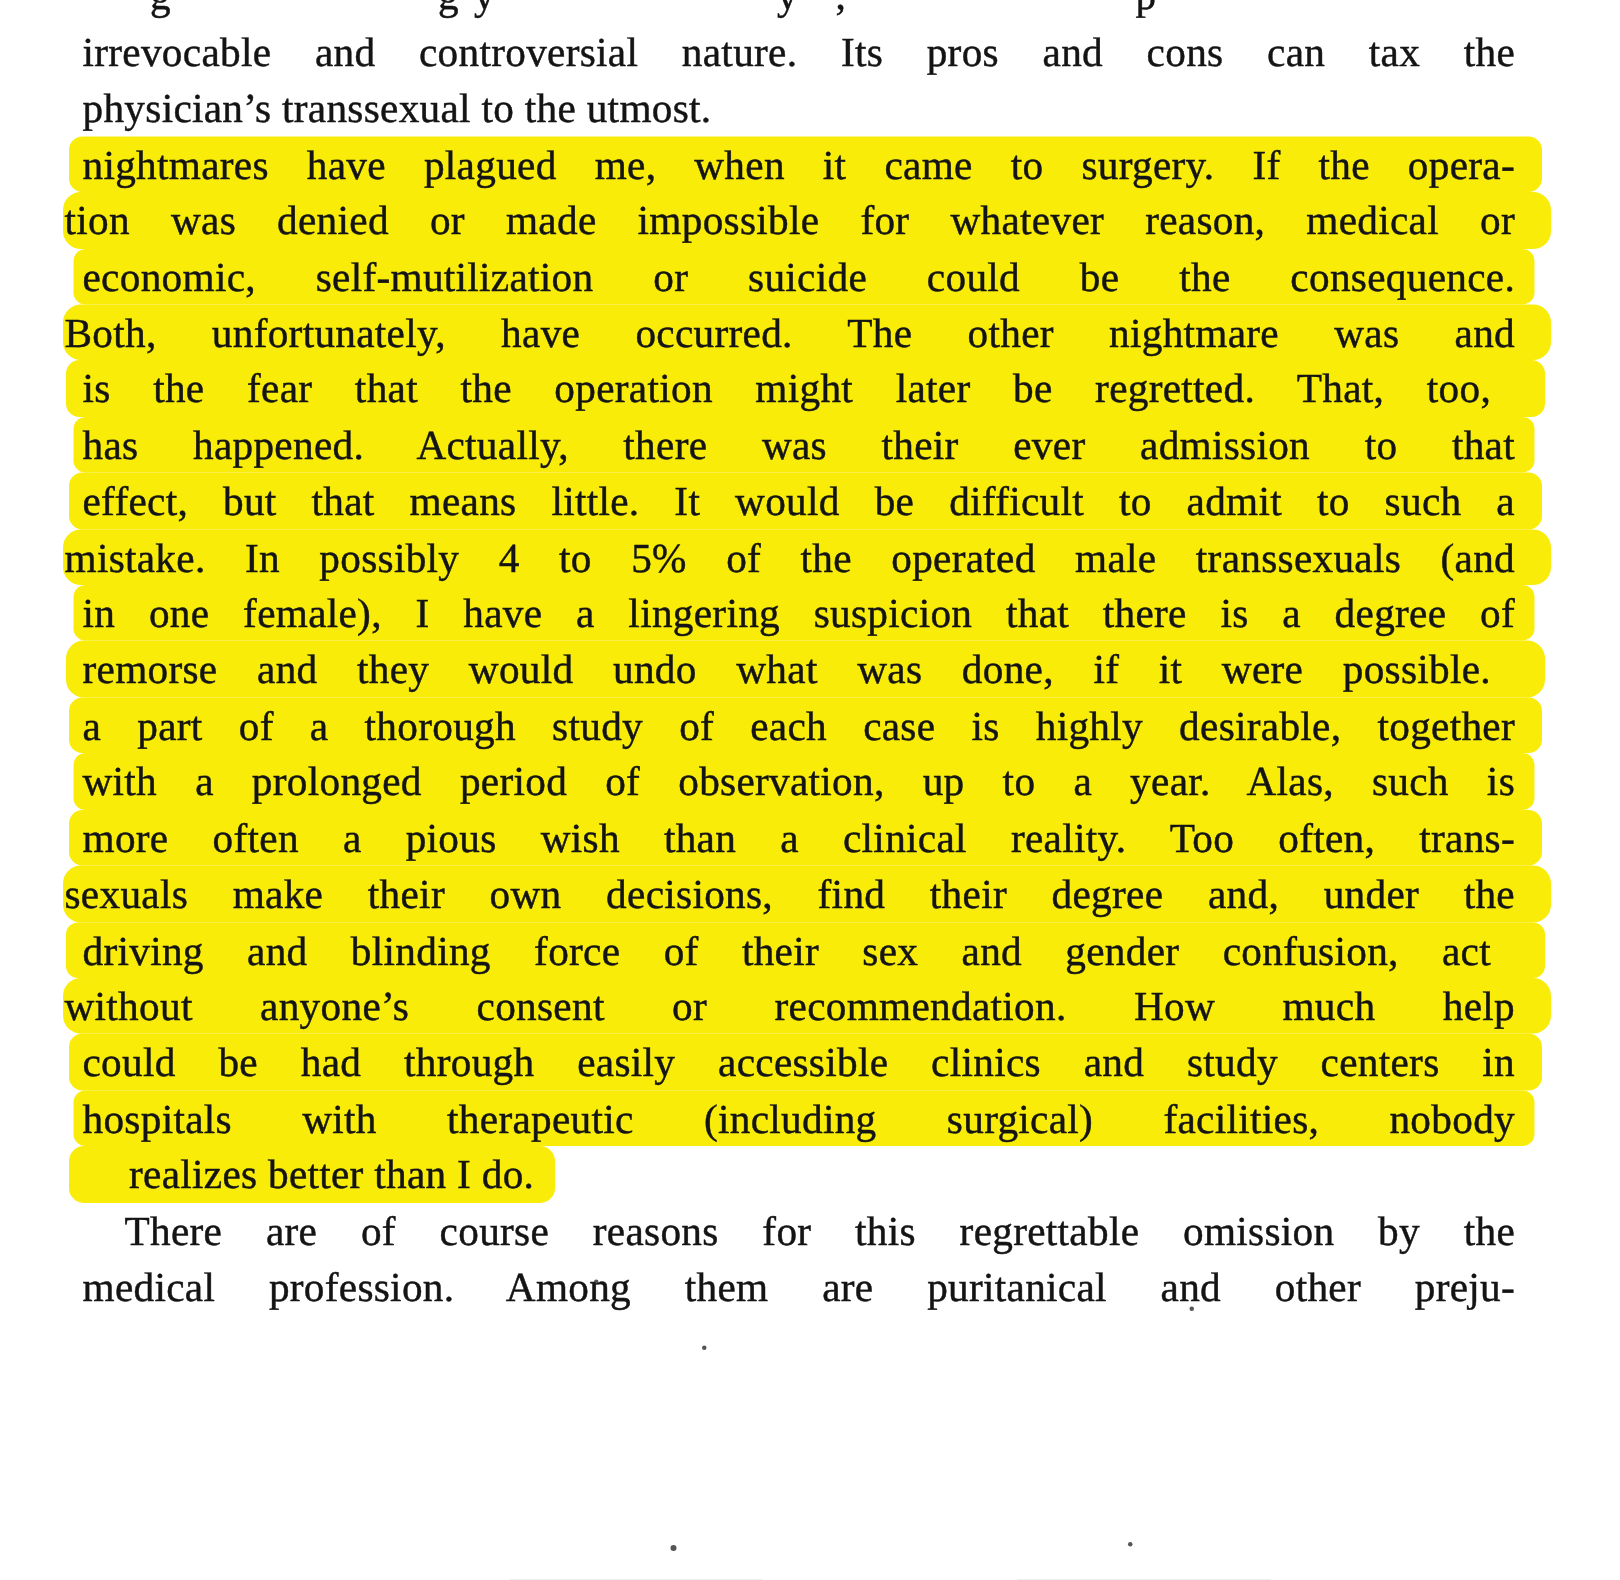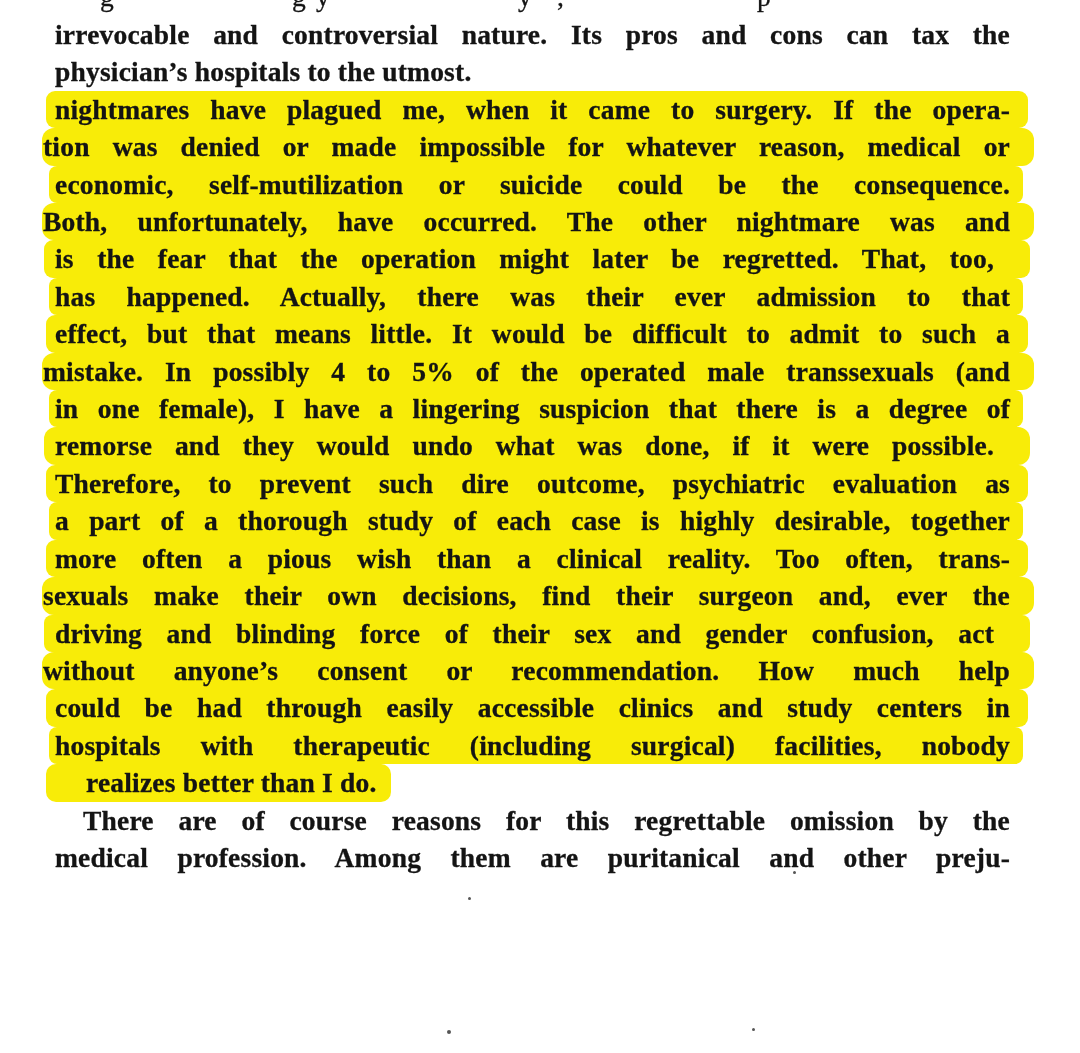--- a/index.html
+++ b/index.html
@@ -23,21 +23,21 @@
     height:13px;
     overflow:hidden;
     margin-bottom:3px;
   }
   .fragline .frag{
     position:absolute;
     top:-17px;
     font-size:27.5px;
     line-height:27.5px;
   }
-  .para{margin:0;font-weight:bold;}
+  .para{margin:0;}
   .line{
     font-size:27.5px;
     line-height:37.4px;
     letter-spacing:0.2px;
   }
   .line.just{
     text-align:justify;
     text-align-last:justify;
     text-justify:inter-word;
   }
@@ -93,37 +93,37 @@
         <span class="frag" style="left: 45px;">g</span>
         <span class="frag" style="left: 237px;">g</span>
         <span class="frag" style="left: 261px;">y</span>
         <span class="frag" style="left: 463px;">y</span>
         <span class="frag" style="left: 502px;">,</span>
         <span class="frag" style="left: 702px;">p</span>
       </div>
     <div>
         <div class="para">
           <div class="line just">irrevocable and controversial nature. Its pros and cons can tax the</div>
-          <div class="line flush">physician’s hospitals to the utmost.</div>
+          <div class="line flush">physician’s transsexual to the utmost.</div>
         </div>
         <div class="para hl">
           <div class="line just">nightmares have plagued me, when it came to surgery. If the opera-</div>
           <div class="line just">tion was denied or made impossible for whatever reason, medical or</div>
           <div class="line just">economic, self-mutilization or suicide could be the consequence.</div>
           <div class="line just">Both, unfortunately, have occurred. The other nightmare was and</div>
           <div class="line just">is the fear that the operation might later be regretted. That, too,</div>
           <div class="line just">has happened. Actually, there was their ever admission to that</div>
           <div class="line just">effect, but that means little. It would be difficult to admit to such a</div>
           <div class="line just">mistake. In possibly 4 to 5% of the operated male transsexuals (and</div>
           <div class="line just">in one female), I have a lingering suspicion that there is a degree of</div>
           <div class="line just">remorse and they would undo what was done, if it were possible.</div>
-          <div class="line just">Therefore, to prevent such dire outcome, psychiatric evaluation as</div>
           <div class="line just">a part of a thorough study of each case is highly desirable, together</div>
+          <div class="line just">with a prolonged period of observation, up to a year. Alas, such is</div>
           <div class="line just">more often a pious wish than a clinical reality. Too often, trans-</div>
-          <div class="line just">sexuals make their own decisions, find their surgeon and, ever the</div>
+          <div class="line just">sexuals make their own decisions, find their degree and, under the</div>
           <div class="line just">driving and blinding force of their sex and gender confusion, act</div>
           <div class="line just">without anyone’s consent or recommendation. How much help</div>
           <div class="line just">could be had through easily accessible clinics and study centers in</div>
           <div class="line just">hospitals with therapeutic (including surgical) facilities, nobody</div>
           <div class="line flush fit">realizes better than I do.</div>
         </div>
         <div class="para">
           <div class="line just first">There are of course reasons for this regrettable omission by the</div>
           <div class="line just">medical profession. Among them are puritanical and other preju-</div>
         </div>

